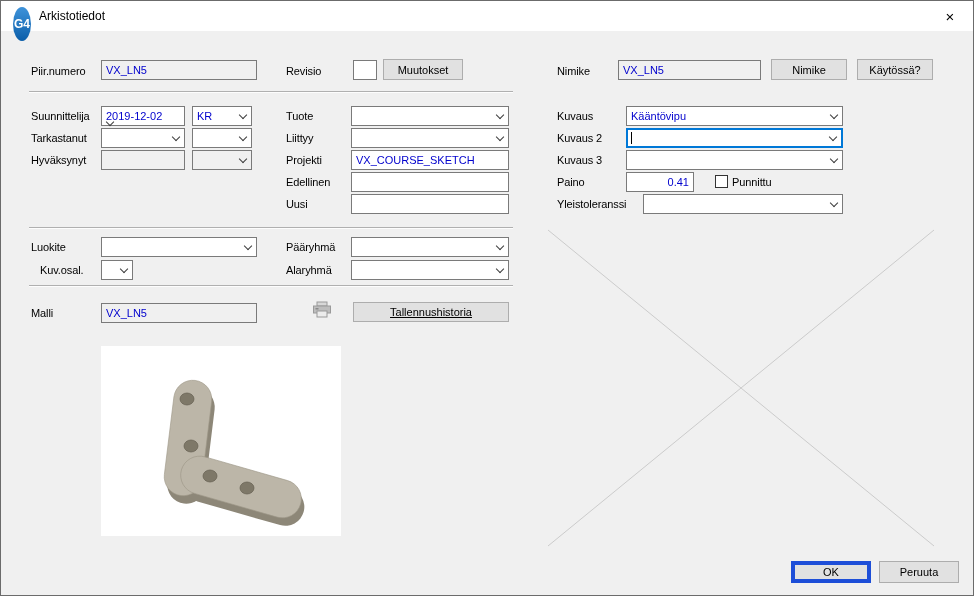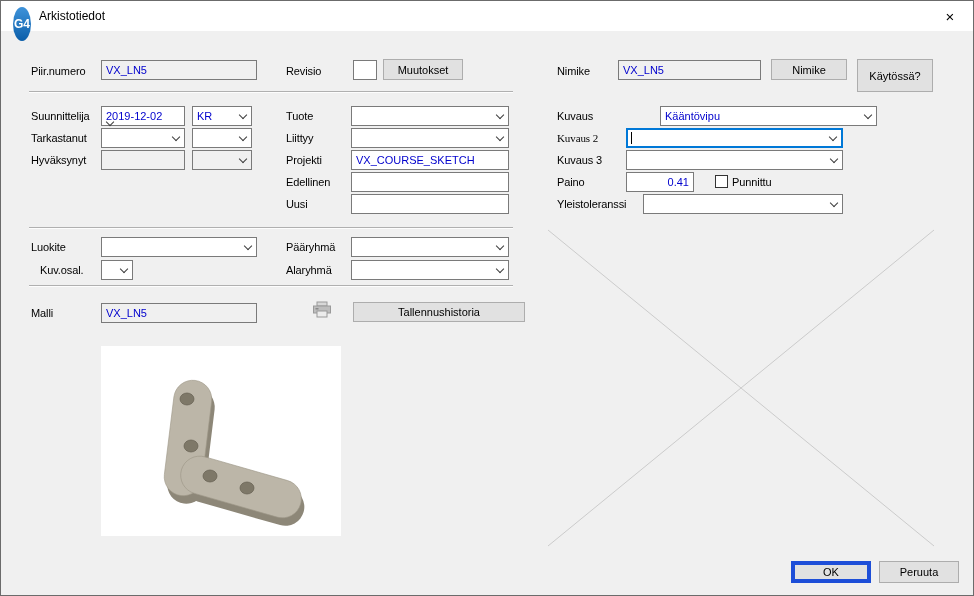--- a/index.html
+++ b/index.html
@@ -49,21 +49,21 @@
   <div class="lbl" style="left:30px; top:64px;">Piir.numero</div>
   <div class="tb ro" style="left:100px; top:59px; width:156px;">VX_LN5</div>
 
   <div class="lbl" style="left:285px; top:64px;">Revisio</div>
   <div class="tb" style="left:352px; top:59px; width:24px;"></div>
   <div class="btn" style="left:382px; top:58px; width:80px; height:21px;">Muutokset</div>
 
   <div class="lbl" style="left:556px; top:64px;">Nimike</div>
   <div class="tb ro" style="left:617px; top:59px; width:143px;">VX_LN5</div>
   <div class="btn" style="left:770px; top:58px; width:76px; height:21px;">Nimike</div>
-  <div class="btn" style="left:856px; top:58px; width:76px; height:33px;">Käytössä?</div>
+  <div class="btn" style="left:856px; top:58px; width:76px; height:21px;">Käytössä?</div>
 
   <div class="sep" style="left:28px; top:90px; width:484px;"></div>
 
   <div class="lbl" style="left:30px; top:109px;">Suunnittelija</div>
   <div class="combo" style="left:100px; top:105px; width:84px;flex-direction:column;">
     <span class="val">2019-12-02</span>
     <span class="arrow">
         <span class="chev"></span>
       </span>
   </div>
@@ -116,28 +116,28 @@
   <div class="lbl" style="left:285px; top:153px;">Projekti</div>
   <div class="tb" style="left:350px; top:149px; width:158px;">VX_COURSE_SKETCH</div>
 
   <div class="lbl" style="left:285px; top:175px;">Edellinen</div>
   <div class="tb" style="left:350px; top:171px; width:158px;"></div>
 
   <div class="lbl" style="left:285px; top:197px;">Uusi</div>
   <div class="tb" style="left:350px; top:193px; width:158px;"></div>
 
   <div class="lbl" style="left:556px; top:109px;">Kuvaus</div>
-  <div class="combo" style="left:625px; top:105px; width:217px;margin-left:34px;">
+  <div class="combo" style="left:625px; top:105px; width:217px;">
     <span class="val">Kääntövipu</span>
     <span class="arrow">
         <span class="chev"></span>
       </span>
   </div>
 
-  <div class="lbl" style="left:556px; top:131px;font-family:Liberation Serif, serif;">Kuvaus 2</div>
+  <div class="lbl" style="left:556px; top:131px;">Kuvaus 2</div>
   <div class="combo focus" style="left:625px; top:127px; width:217px;">
     <span class="caret"></span>
     <span class="val"></span>
     <span class="arrow">
         <span class="chev"></span>
       </span>
   </div>
 
   <div class="lbl" style="left:556px; top:153px;">Kuvaus 3</div>
   <div class="combo" style="left:625px; top:149px; width:217px;">
@@ -200,21 +200,21 @@
   <div class="tb ro" style="left:100px; top:302px; width:156px;">VX_LN5</div>
 
   <div class="print-ic">
     <svg width="20" height="18" viewBox="0 0 20 18">
       <rect x="5" y="1" width="10" height="4" fill="#d8d8d8" stroke="#9a9a9a"></rect>
       <rect x="1.5" y="5" width="17" height="7" fill="#bdbdbd" stroke="#9a9a9a"></rect>
       <rect x="5" y="10" width="10" height="6" fill="#ececec" stroke="#9a9a9a"></rect>
       <rect x="3.5" y="7" width="3" height="1.5" fill="#8a8a8a"></rect>
     </svg>
   </div>
-  <div class="btn" style="left:352px; top:301px; width:172px; height:20px;">Tallennushistoria</div>
+  <div class="btn" style="left:352px; top:301px; width:156px; height:20px;text-decoration:underline;">Tallennushistoria</div>
 
   <div class="preview">
     <svg width="240" height="190" viewBox="0 0 240 190">
 
       <g fill="#8d8778" transform="translate(3,8)">
         <rect x="68" y="34" width="38" height="116" rx="19" transform="rotate(7 87 92)"></rect>
         <rect x="78" y="122" width="124" height="38" rx="19" transform="rotate(16 140 141)"></rect>
       </g>
 
       <g fill="#bcb6a8" stroke="#9d9788" stroke-width="0.6">

